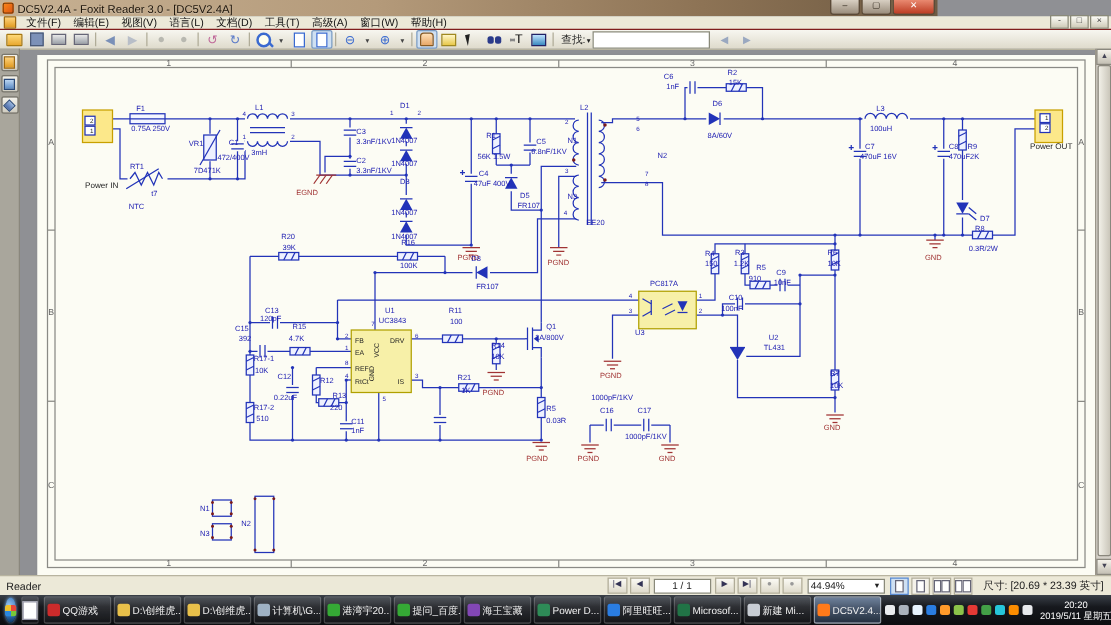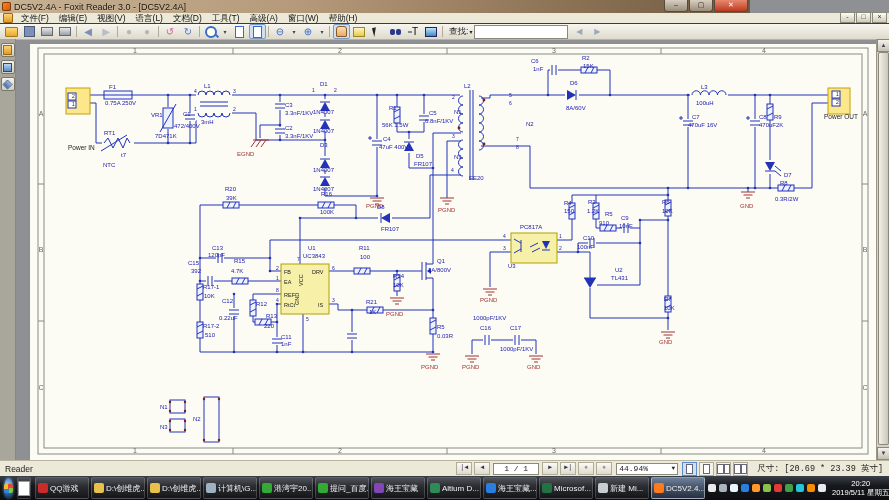--- a/index.html
+++ b/index.html
@@ -67,21 +67,21 @@
     border-left:1px solid #9a968a;box-sizing:border-box;}
   .varrow{width:13px;height:13px;background:linear-gradient(#f4f2ea,#c4c0b4);border:1px solid #8a877d;
     box-sizing:border-box;font-size:6px;text-align:center;line-height:11px;color:#445;}
   .varrow.down{position:absolute;bottom:0;}
   .vthumb{position:absolute;top:13px;left:1px;width:11px;height:393px;background:linear-gradient(90deg,#f2f0e8,#cac6ba);
     border:1px solid #8a877d;border-radius:2px;box-sizing:border-box;}
   
   .statusbar{position:absolute;left:0;top:460px;width:889px;height:16px;background:#ece9d8;
     border-top:1px solid #b8b4a0;display:flex;align-items:center;font-size:8.5px;color:#222;box-sizing:border-box;}
   .statusbar .ready{margin-left:5px;}
-  .sb-cluster{margin-left:auto;display:flex;align-items:center;font-family:Liberation Mono, monospace;}
+  .sb-cluster{margin-left:auto;display:flex;align-items:center;}
   .sbtn{min-width:12px;height:11px;border:1px solid #b0ac98;background:linear-gradient(#fbfaf4,#dedacb);
     margin:0 1px;font-size:6.5px;line-height:10px;text-align:center;color:#335;padding:0 1px;}
   .sbtn.gray{color:#999;}
   .pagefield{width:44px;height:10px;background:#fff;border:1px solid #8a8a7a;font-size:8px;text-align:center;margin:0 2px;}
   .zoomfield{width:56px;height:10px;background:#fff;border:1px solid #8a8a7a;font-size:8px;
     display:flex;align-items:center;justify-content:space-between;padding:0 2px;margin:0 3px;}
   .viewbtn{width:13px;height:12px;border:1px solid #b0ac98;background:#f4f2ea;margin:0 1px;
     display:flex;align-items:center;justify-content:center;}
   .viewbtn.active{background:#cfe0f2;border-color:#5a8ad0;}
   .viewbtn i{display:block;width:5px;height:8px;background:#fff;border:1px solid #667;}
@@ -868,25 +868,25 @@
       <div class="taskbtn">
         <span class="ticon" style="background: rgb(53, 169, 53);"></span>
         <span>提问_百度...</span>
       </div>
       <div class="taskbtn">
         <span class="ticon" style="background: rgb(130, 71, 181);"></span>
         <span>海王宝藏</span>
       </div>
       <div class="taskbtn">
         <span class="ticon" style="background: rgb(46, 139, 87);"></span>
-        <span>Altium D...</span>
+        <span>Power D...</span>
       </div>
       <div class="taskbtn">
         <span class="ticon" style="background: rgb(42, 125, 225);"></span>
-        <span>海王宝藏...</span>
+        <span>阿里旺旺...</span>
       </div>
       <div class="taskbtn">
         <span class="ticon" style="background: rgb(33, 115, 70);"></span>
         <span>Microsof...</span>
       </div>
       <div class="taskbtn">
         <span class="ticon" style="background: rgb(200, 205, 212);"></span>
         <span>新建 Mi...</span>
       </div>
       <div class="taskbtn active">

